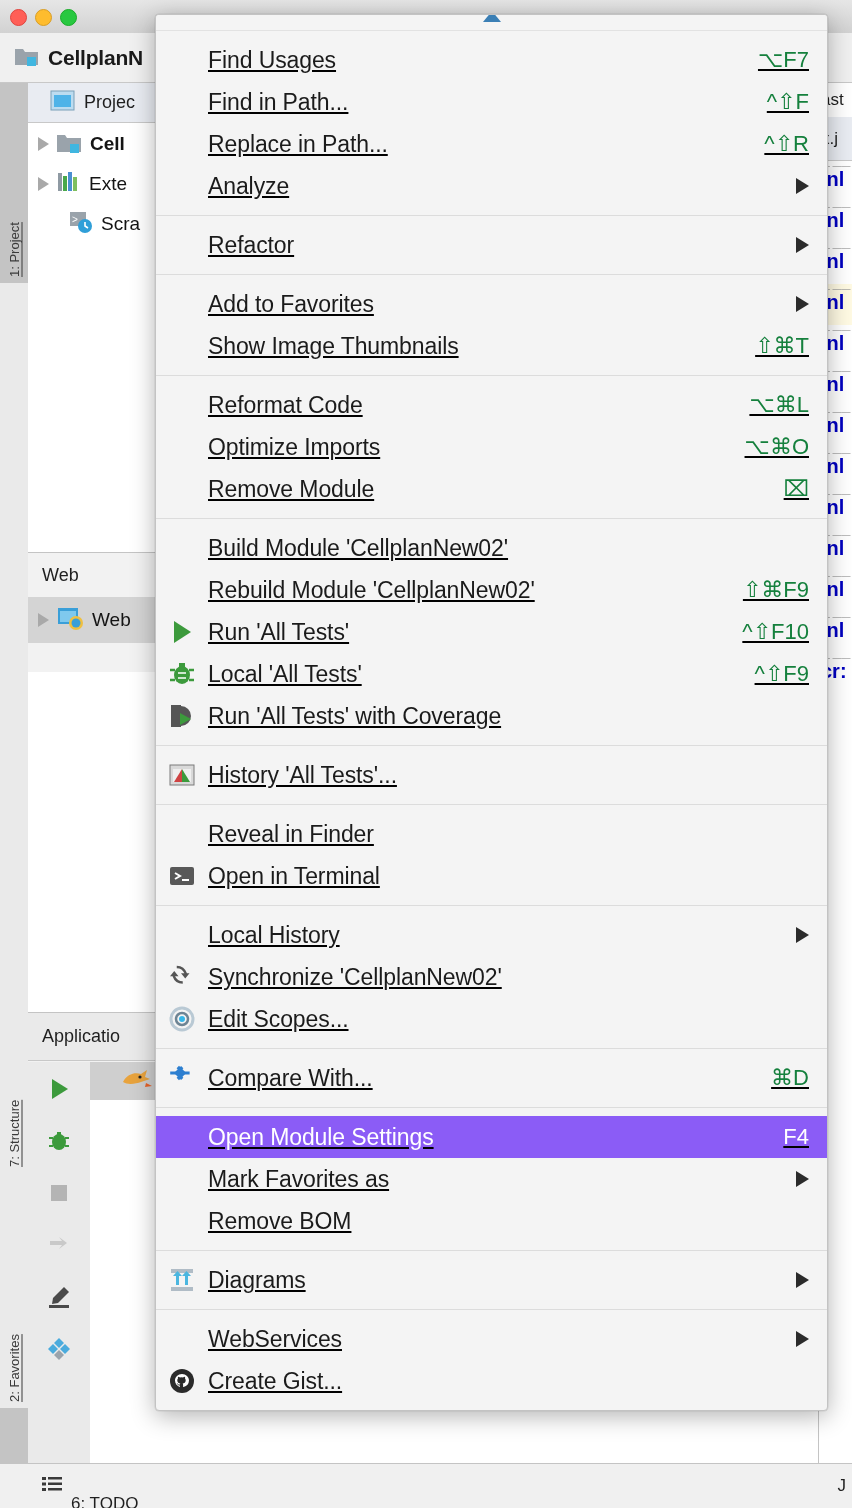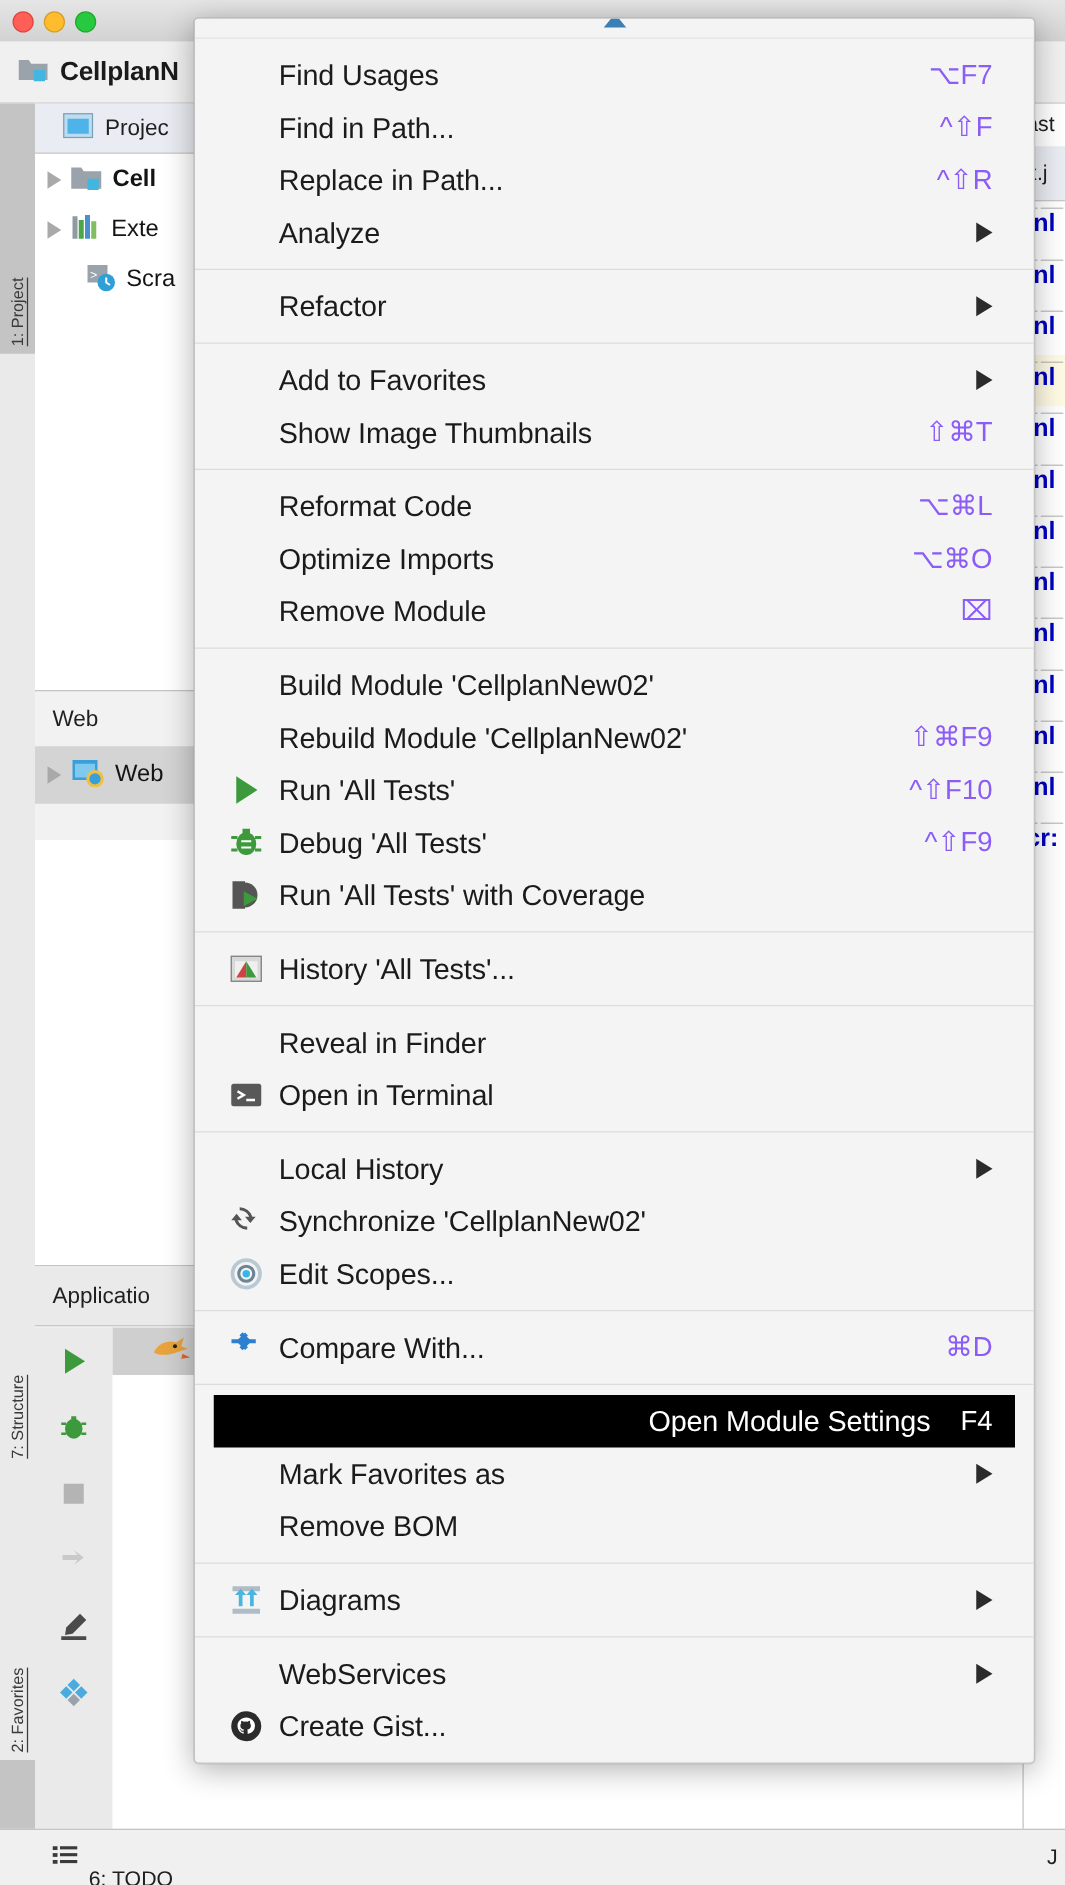--- a/index.html
+++ b/index.html
@@ -109,31 +109,31 @@
     box-shadow:0 5px 24px rgba(0,0,0,0.30),0 0 0 0.5px rgba(0,0,0,0.09);
     box-sizing:border-box;
     overflow:hidden;
     z-index:50;
   }
   .scrollarrow{
     height:15px;display:flex;align-items:center;justify-content:center;
     background:#f4f4f4;border-bottom:1px solid #e2e2e2;
   }
   .scrollarrow .tri{width:0;height:0;border-left:9px solid transparent;border-right:9px solid transparent;border-bottom:11px solid #3b7fb5;position:relative;top:-6px;}
-  .mgroup{padding:8px 15px;}
+  .mgroup{padding:8px 0;text-decoration:underline;}
   .sep{height:1px;background:#dcdcdc;margin:0;}
   .mi{
     display:flex;align-items:center;height:42px;
     padding:0 18px 0 0;box-sizing:border-box;position:relative;
   }
   .mi .icobox{width:52px;min-width:52px;display:flex;align-items:center;justify-content:center;}
   .mi .lbl{font-size:23px;color:#1b1b1b;flex:1;white-space:nowrap;letter-spacing:-0.1px;}
-  .mi .acc{font-size:22px;color:#8b5cf6;white-space:nowrap;margin-left:auto;padding-left:24px;}
+  .mi .acc{font-size:22px;color:#15803d;white-space:nowrap;margin-left:auto;padding-left:24px;}
   .mi .sub{width:0;height:0;border-left:13px solid #2b2b2b;border-top:8px solid transparent;border-bottom:8px solid transparent;margin-left:auto;}
-  .mi.selected{background:#000000;text-align:right;}
+  .mi.selected{background:#8b5cf6;}
   .mi.selected .lbl,.mi.selected .acc{color:#ffffff;}
 </style>
 </head>
 <body>
 
 <div id="root">
   <div class="ide">
 
     <div class="titlebar">
       <div class="traffic">
@@ -448,21 +448,21 @@
           </div>
           <div class="mi">
             <div class="icobox">
               <svg width="30" height="30" viewBox="0 0 30 30">
                 <ellipse cx="15" cy="16" rx="8" ry="9" fill="#3c9a3c"></ellipse>
                 <rect x="12" y="4" width="6" height="6" fill="#3c9a3c"></rect>
                 <path d="M3 11h5M22 11h5M3 21h5M22 21h5" stroke="#3c9a3c" stroke-width="2.4"></path>
                 <path d="M11 14h8M11 19h8" stroke="#fff" stroke-width="1.6"></path>
               </svg>
             </div>
-            <div class="lbl">Debug 'All Tests'</div>
+            <div class="lbl">Local 'All Tests'</div>
             <div class="acc">^⇧F9</div>
           </div>
           <div class="mi">
             <div class="icobox">
               <svg width="30" height="30" viewBox="0 0 30 30">
                 <path d="M4 4h10v22H4z" fill="#555"></path>
                 <path d="M14 5a10 10 0 0 1 0 20z" fill="#555"></path>
                 <path d="M13 12l11 6-11 6z" fill="#3c9a3c"></path>
               </svg>
             </div>

